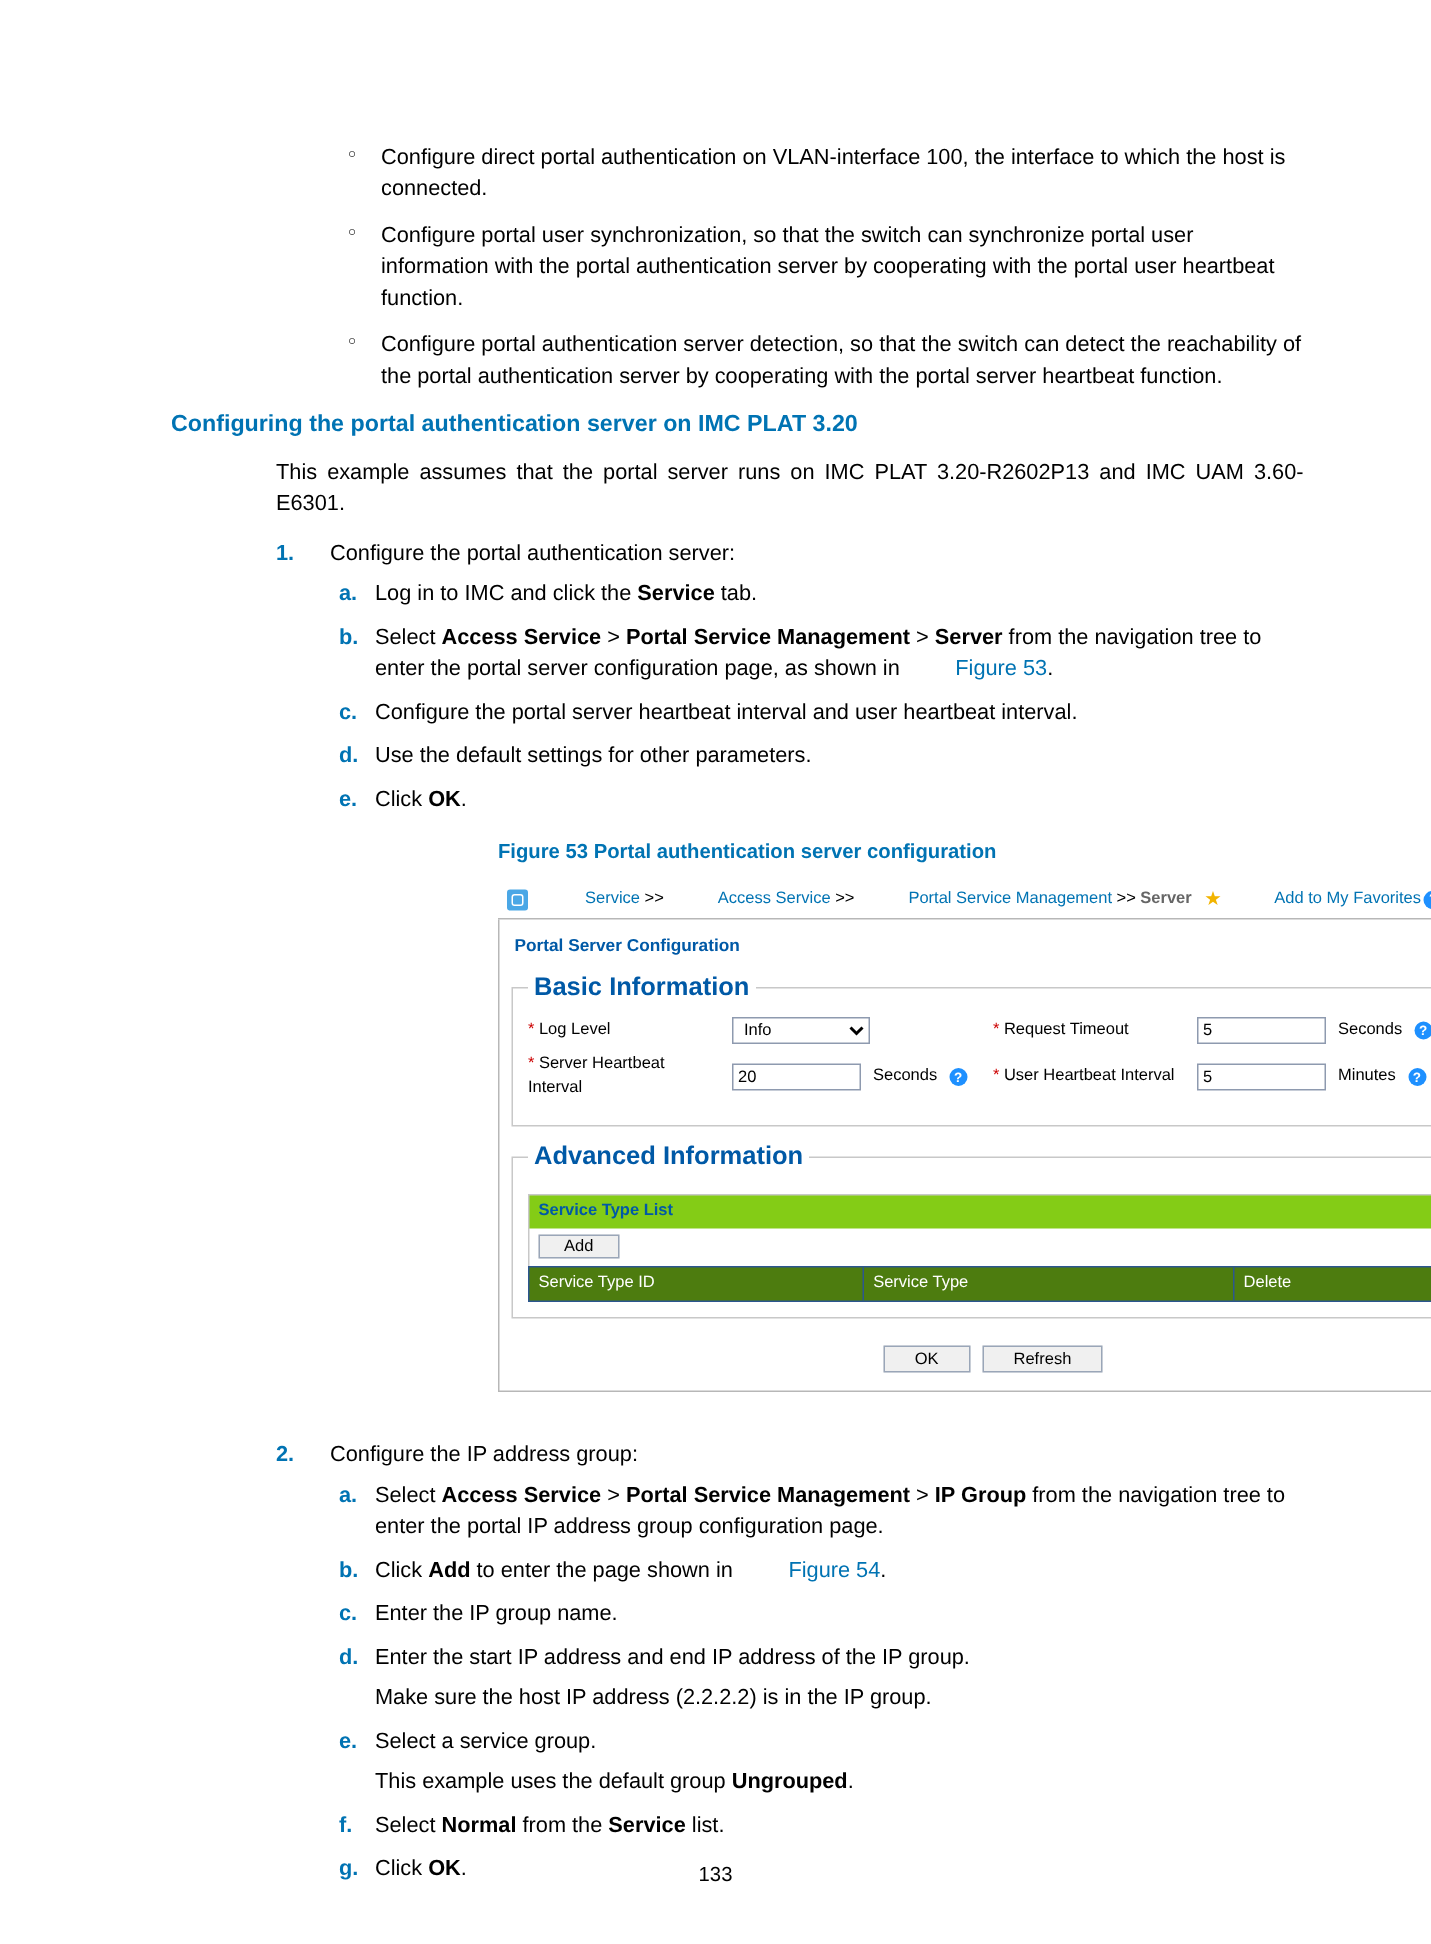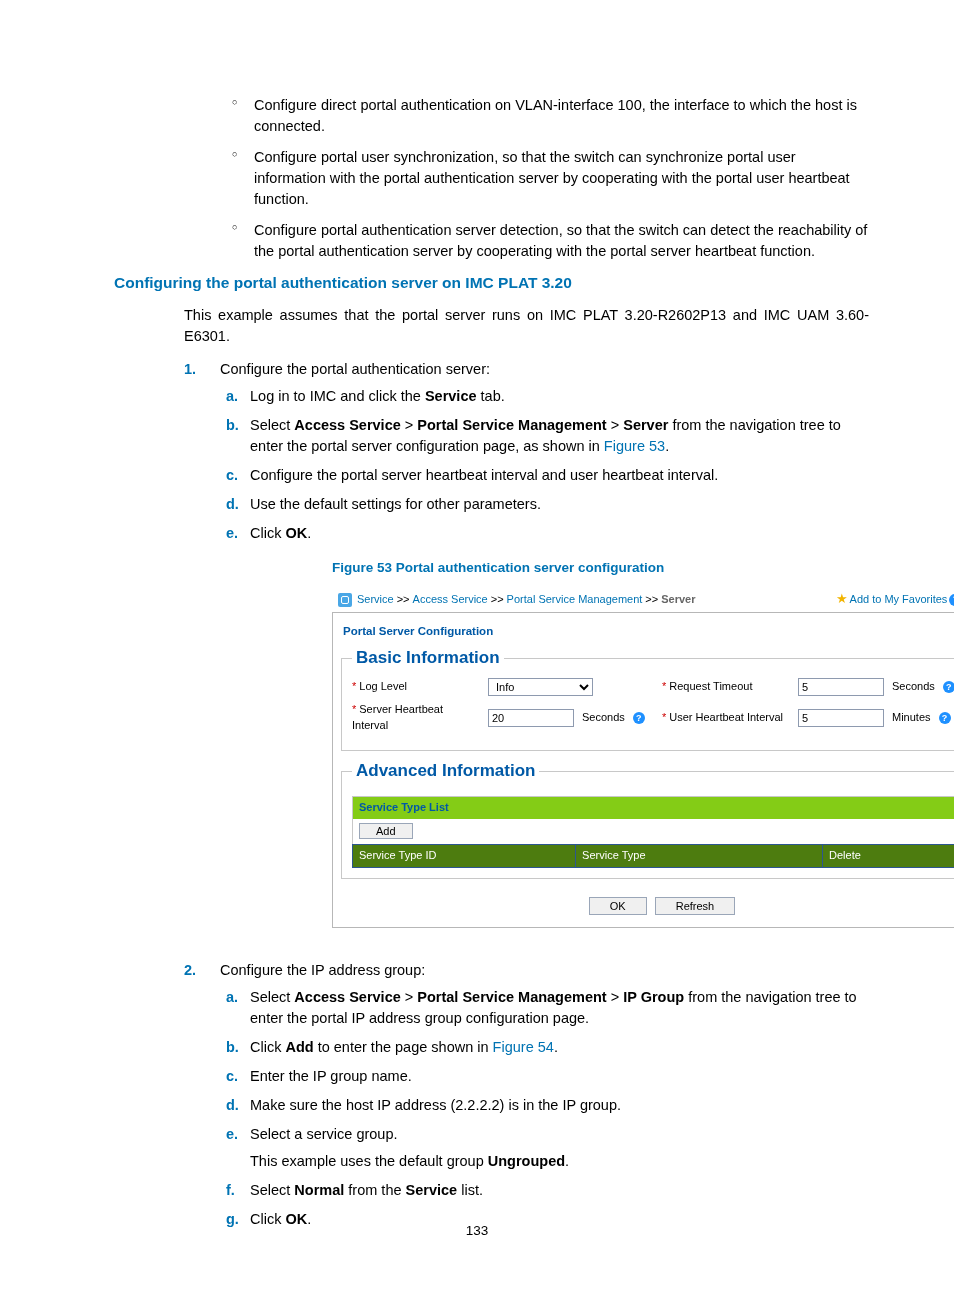--- a/index.html
+++ b/index.html
@@ -77,21 +77,21 @@
     position: absolute;
     left: 0;
     top: 0;
     font-weight: bold;
     color: #0073b3;
   }
   ol.alpha > li .sub {
     margin-top: 6px;
   }
   b { font-weight: bold; }
-  .link { color: #0073b3; }
+  .link { color: #0073b3; margin-left: 33px; }
   .figcap {
     color: #0073b3;
     font-weight: bold;
     font-size: 13.5px;
     margin: 14px 0 10px 112px;
   }
   .pagenum {
     position: absolute;
     bottom: 55px;
     left: 0;
@@ -149,21 +149,21 @@
     padding: 0 4px;
   }
   .fig .row { display:flex; align-items:center; margin-bottom:6px; }
   .fig .half { flex:1; display:flex; align-items:center; gap:6px; }
   .fig .req { color:#c00; margin-right:3px;}
   .fig .lbl { width:130px; color:#000; }
   .fig select.fld, .fig input.fld {
     font-family:inherit;font-size:11px;
     border:1px solid #8e9aaf;height:18px;box-sizing:border-box;padding:0 3px;background:#fff;
   }
-  .fig select.fld{width:105px;}
+  .fig select.fld{width:92px;}
   .fig input.fld{width:86px;}
   .fig .unit{color:#000;margin-left:2px;}
   .fig .hico{display:inline-flex;width:12px;height:12px;border-radius:50%;background:#1e90ff;color:#fff;align-items:center;justify-content:center;font-size:9px;font-weight:bold;margin-left:2px;}
   .fig .adv-wrap{padding:4px 0 0 0;}
   .fig .srvTitle{border:1px solid #c8c8c8;border-bottom:none;padding:3px 6px;font-weight:bold;color:#0059a6;background:#84cc16;}
   .fig .addrow{border-left:1px solid #c8c8c8;border-right:1px solid #c8c8c8;padding:4px 6px;}
   .fig .addbtn{border:1px solid #9aa6b8;background:#f0f0f0;font-size:11px;padding:1px 16px;}
   .fig .totrow{border:1px solid #c8c8c8;border-top:none;padding:3px 6px;color:#000;}
   .fig .thead{display:flex;background:#4d7c0f;color:#fff;border:1px solid #2c568f;align-items:flex-end;}
   .fig .thead > div{padding:3px 6px;border-right:1px solid #2c568f;}
@@ -306,20 +306,21 @@
         <li>
           <span class="amarker">b.</span>
           <span>Click </span><b>Add</b><span> to enter the page shown in </span><span class="link">Figure 54</span><span>.</span>
         </li>
         <li>
           <span class="amarker">c.</span>
           <span>Enter the IP group name.</span>
         </li>
         <li>
           <span class="amarker">d.</span>
+          <span>Enter the start IP address and end IP address of the IP group.</span>
           <div class="sub">Make sure the host IP address (2.2.2.2) is in the IP group.</div>
         </li>
         <li>
           <span class="amarker">e.</span>
           <span>Select a service group.</span>
           <div class="sub">
             <span>This example uses the default group </span><b>Ungrouped</b><span>.</span>
           </div>
         </li>
         <li>

